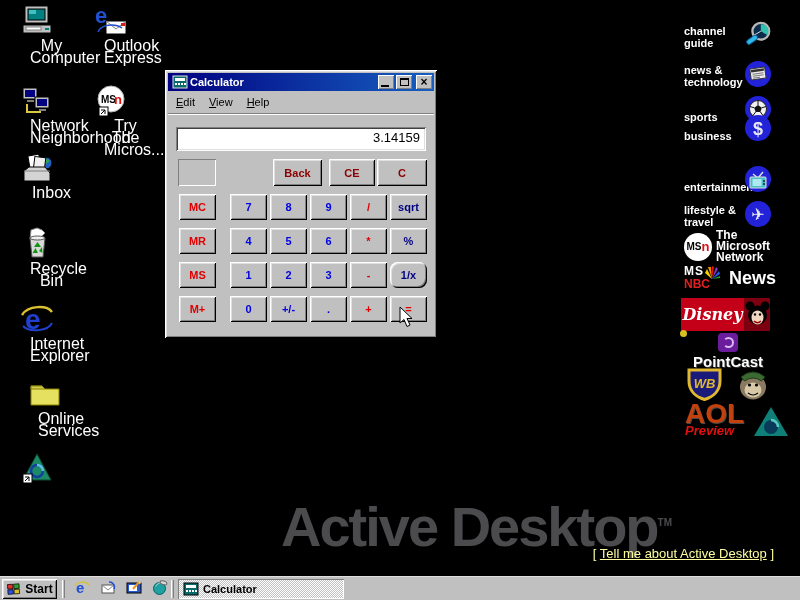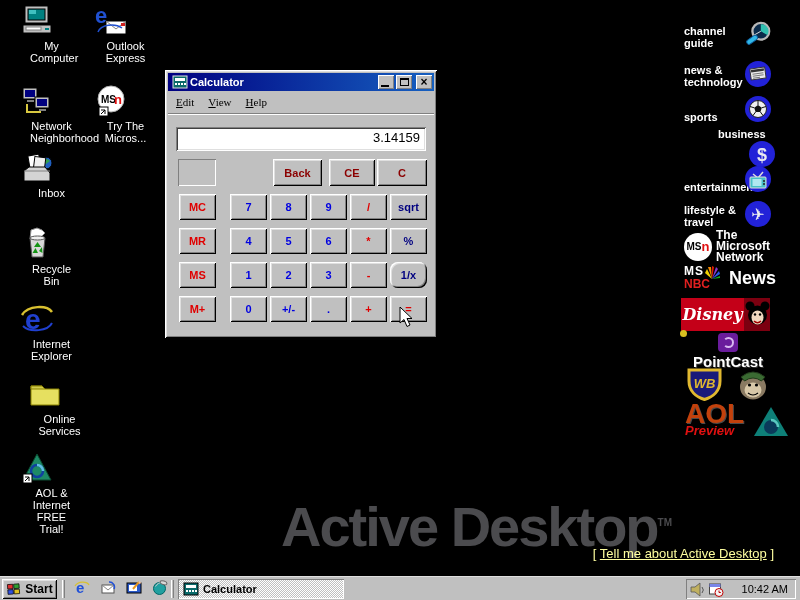--- a/index.html
+++ b/index.html
@@ -13,21 +13,21 @@
   .r3d-thin { background:#c0c0c0;
          box-shadow: inset 1px 1px 0 #ffffff, inset -1px -1px 0 #808080; }
   .s3d { box-shadow: inset 1px 1px 0 #808080, inset -1px -1px 0 #ffffff,
                      inset 2px 2px 0 #404040, inset -2px -2px 0 #dfdfdf; }
   .s3d-thin { box-shadow: inset 1px 1px 0 #808080, inset -1px -1px 0 #ffffff; }
 
   
   .desk-icon { position:absolute; width:72px; text-align:center; cursor:default; }
   .desk-icon .dicon { display:block; width:34px; height:34px; margin:0 auto 2px; }
   .desk-icon .dicon svg { width:34px; height:34px; }
-  .desk-icon .dlabel { display:block; color:#fff; font-size:11px; line-height:12px;padding-left:29px; }
+  .desk-icon .dlabel { display:block; color:#fff; font-size:16px; line-height:12px;padding-left:29px; }
 
   
   .ch-item { position:absolute; left:684px; width:92px; height:30px;
              display:flex; align-items:flex-end; cursor:pointer; }
   .ch-item .ch-label { width:58px; color:#fff; font-weight:bold; font-size:11px; line-height:12px; }
   .ch-item .ch-icon { width:28px; height:28px; margin-left:2px; flex:none; }
   .ch-item .ch-icon svg { width:28px; height:28px; }
 
   .msn-logo { position:absolute; left:684px; top:230px; display:flex; align-items:center; gap:4px; cursor:pointer; }
   .msn-circle { width:28px; height:28px; border-radius:50%; background:#fff;
@@ -77,21 +77,21 @@
   .calc-title { position:absolute; left:3px; top:3px; right:3px; height:18px;
                 background:linear-gradient(to right,#000080,#1660c0);
                 display:flex; align-items:center; padding:0 2px; }
   .calc-title .ticon { width:16px; height:14px; margin:0 2px; }
   .calc-title .ttext { color:#fff; font-weight:bold; font-size:11px; flex:1; }
   .tbtn { width:16px; height:14px; margin-left:2px; position:relative;
           display:flex; align-items:center; justify-content:center; cursor:pointer; }
   .tbtn .min { position:absolute; left:3px; bottom:2px; width:8px; height:2px; background:#000; }
   .tbtn .max { width:9px; height:8px; border:1px solid #000; border-top-width:2px; }
   .tbtn .cls { font-size:12px; font-weight:bold; line-height:10px; color:#000; }
-  .calc-menu { position:absolute; left:4px; top:23px; right:0; height:18px; display:flex;font-family:Liberation Serif, serif; }
+  .calc-menu { position:absolute; left:4px; top:23px; right:0; height:18px; display:flex; }
   .calc-menu .mitem { padding:3px 7px 0 7px; font-size:11px; color:#000; cursor:pointer; }
   .calc-menu .mitem u { text-decoration:underline; }
   .menu-sep { position:absolute; left:3px; right:3px; top:43px; height:2px;
               border-top:1px solid #808080; border-bottom:1px solid #fff; }
   .calc-display { position:absolute; left:11px; top:57px; width:250px; height:24px; background:#fff;
                   font-size:13px; text-align:right; line-height:22px; padding-right:6px; color:#000; }
   .mem-box { position:absolute; left:13px; top:89px; width:38px; height:27px;
              font-size:11px; text-align:center; line-height:25px; color:#800000; }
   .cbtn { position:absolute; font-weight:bold; font-size:11px; text-align:center;
           cursor:pointer; display:flex; align-items:center; justify-content:center; }
@@ -208,21 +208,20 @@
       <span class="dlabel">Online Services</span>
     </div>
     <div class="desk-icon" style="left: 1px; top: 451px;">
       <span class="dicon"><svg viewBox="0 0 34 34">
           <polygon points="17,3 31,29 3,29" fill="#1d8a66" stroke="#0a4a30"></polygon>
           <circle cx="17" cy="20" r="6" fill="none" stroke="#1040a0" stroke-width="2.5"></circle>
           <path d="M17 14 a6 6 0 0 1 6 6" stroke="#60c0e0" stroke-width="2.5" fill="none"></path>
           <rect x="3" y="23" width="9" height="9" fill="#fff" stroke="#000"></rect>
           <path d="M5 30 l4 -4 m-4 0 h4 v4" stroke="#000" fill="none"></path>
         </svg></span>
-      <span class="dlabel">AOL &amp; Internet FREE Trial!</span>
     </div>
   </div>
 
 <div id="channel-list">
     <div class="ch-item" style="top: 19px;">
       <span class="ch-label">channel guide</span>
       <span class="ch-icon"><svg viewBox="0 0 30 30">
           <circle cx="18" cy="11" r="9" fill="#0a2a4a" stroke="#b8b8b8" stroke-width="2.5"></circle>
           <path d="M18 11 L18 3.5 A7.5 7.5 0 0 1 25 15 Z" fill="#30c0b0"></path>
           <path d="M18 11 L11 15" stroke="#e8e8e8"></path>
@@ -242,21 +241,21 @@
     </div>
     <div class="ch-item" style="top: 93px;">
       <span class="ch-label">sports</span>
       <span class="ch-icon"><svg viewBox="0 0 28 28">
           <circle cx="14" cy="14" r="13" fill="#2222d8"></circle>
           <circle cx="14" cy="14" r="8.5" fill="#f0f0f0" stroke="#222"></circle>
           <polygon points="14,10 10.2,12.8 11.6,17 16.4,17 17.8,12.8" fill="#111"></polygon>
           <path d="M14 10 V5.5 M10.2 12.8 L6 11.5 M11.6 17 L9 20.5 M16.4 17 L19 20.5 M17.8 12.8 L22 11.5" stroke="#111"></path>
         </svg></span>
     </div>
-    <div class="ch-item" style="top: 128px; flex-direction: column;">
+    <div class="ch-item" style="top: 112px;">
       <span class="ch-label">business</span>
       <span class="ch-icon"><svg viewBox="0 0 28 28">
           <circle cx="14" cy="14" r="13" fill="#2222d8"></circle>
           <text x="14" y="20.5" text-anchor="middle" font-size="18" font-weight="bold" fill="#e8e8f0" font-family="Liberation Sans">$</text>
         </svg></span>
     </div>
     <div class="ch-item" style="top: 163px;">
       <span class="ch-label">entertainment</span>
       <span class="ch-icon"><svg viewBox="0 0 28 28">
           <circle cx="14" cy="14" r="13" fill="#2222d8"></circle>
@@ -475,26 +474,13 @@
       <rect x="3" y="3" width="10" height="3" fill="#fff"></rect>
       <g fill="#fff">
           <rect x="3" y="8" width="2" height="2"></rect>
           <rect x="6" y="8" width="2" height="2"></rect>
           <rect x="9" y="8" width="2" height="2"></rect>
           <rect x="12" y="8" width="2" height="2"></rect>
         </g>
     </svg>
     <span>Calculator</span>
   </div>
-  <div class="tray s3d-thin">
-    <svg viewBox="0 0 16 15">
-      <polygon points="1,5 5,5 10,1 10,14 5,10 1,10" fill="#c0b060" stroke="#555" stroke-width="0.8"></polygon>
-      <path d="M12 5 a4.5 4.5 0 0 1 0 6" stroke="#555" fill="none"></path>
-    </svg>
-    <svg viewBox="0 0 16 15">
-      <rect x="1.5" y="2" width="11" height="10" fill="#fff" stroke="#444"></rect>
-      <rect x="1.5" y="2" width="11" height="3" fill="#7a86e8"></rect>
-      <circle cx="11" cy="10.5" r="4" fill="#f4f4f4" stroke="#c00000"></circle>
-      <path d="M11 8.5 v2 h1.8" stroke="#c00000" fill="none"></path>
-    </svg>
-    <span class="time">10:42 AM</span>
-  </div>
 </div>
 
 </body></html>

